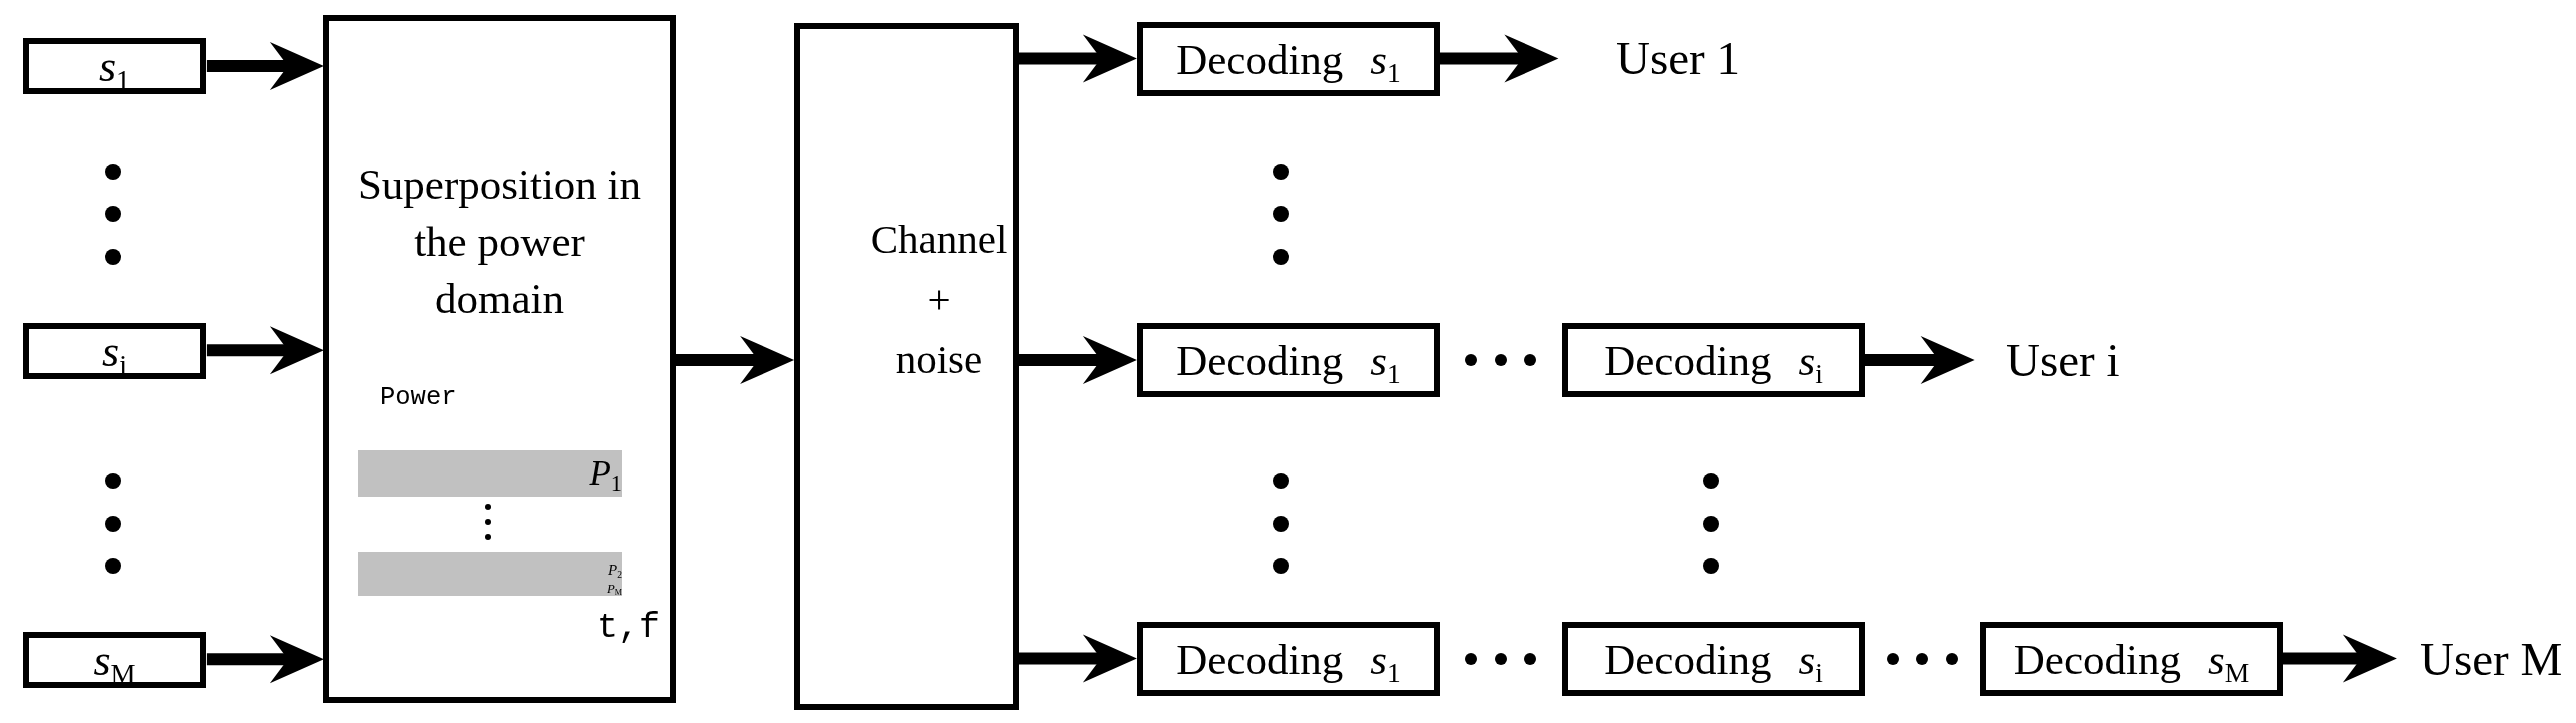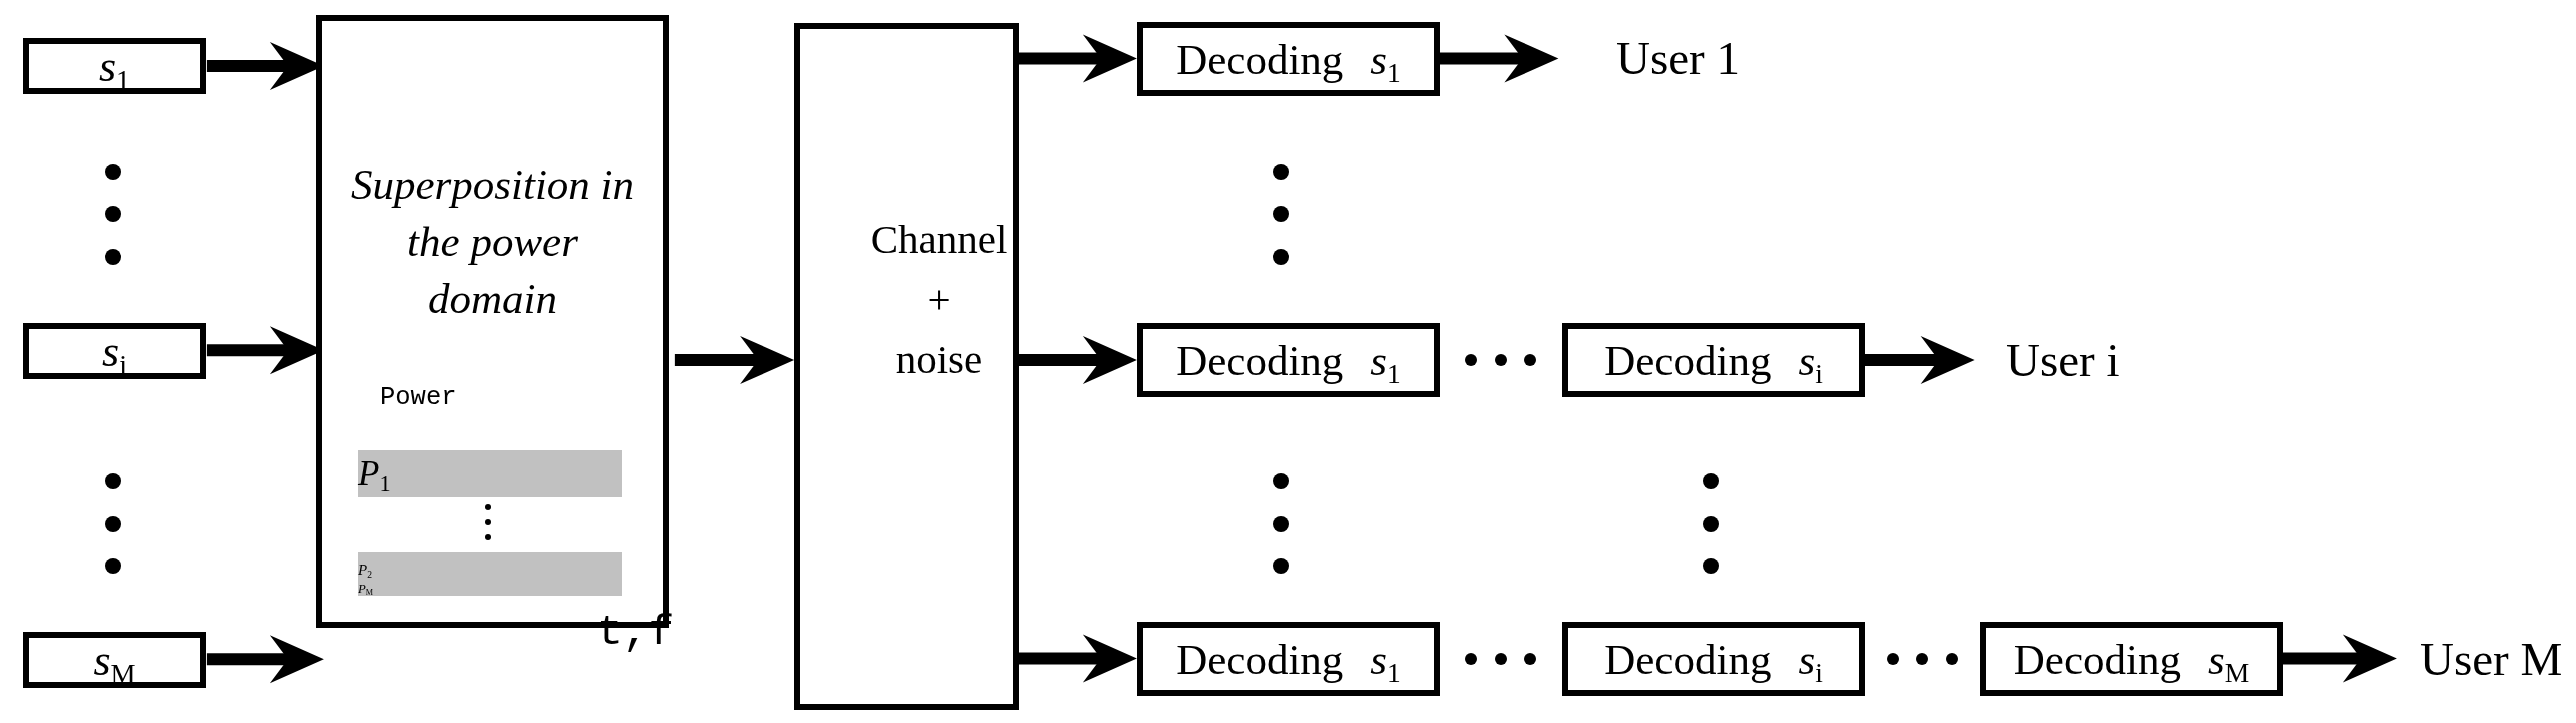--- a/index.html
+++ b/index.html
@@ -31,21 +31,21 @@
   .sym sub{font-size:64%;line-height:0;vertical-align:baseline;position:relative;top:0.30em;}
   .blocktitle{
     position:absolute;text-align:center;font-size:43px;line-height:57px;
   }
   .userlbl{
     position:absolute;font-size:47px;line-height:47px;white-space:nowrap;
   }
   
   .pbar{
     position:absolute;left:358px;width:264px;background:#c1c1c1;
-    display:flex;align-items:center;justify-content:flex-start;
+    display:flex;align-items:center;justify-content:flex-end;
   }
   .axislbl{position:absolute;white-space:nowrap;font-family:Liberation Mono, monospace;}
   
   .vdot,.hdot,.cdot{position:absolute;background:#000;border-radius:50%;}
   .vdot{width:15.8px;height:15.8px;}
   .hdot{width:12px;height:12px;}
   .cdot{width:6px;height:6px;}
   svg.layer{position:absolute;left:0;top:0;}
 </style>
 </head>
@@ -123,30 +123,30 @@
     <span class="vdot" style="left:105px;top:164px;"></span>
     <span class="vdot" style="left:105px;top:206px;"></span>
     <span class="vdot" style="left:105px;top:249px;"></span>
   </div>
   <div>
     <span class="vdot" style="left:105px;top:473px;"></span>
     <span class="vdot" style="left:105px;top:516px;"></span>
     <span class="vdot" style="left:105px;top:558px;"></span>
   </div>
 
-  <div class="bigblock" style="left:316px;top:15px;width:353px;height:613px;font-style:italic;">
+  <div class="bigblock" style="left:323px;top:15px;width:353px;height:688px;">
     <div class="blocktitle" style="left:3px;top:135px;width:335px;">
       <div>Superposition in</div>
       <div>the power</div>
       <div>domain</div>
     </div>
   </div>
 
   <div class="axislbl" style="left:380px;top:383px;font-size:25.5px;">Power</div>
-  <div class="axislbl" style="left:597px;top:608px;font-size:43px;">t,f</div>
+  <div class="axislbl" style="left:597px;top:608px;font-size:35px;">t,f</div>
 
   <div class="pbar" style="top:450px;height:47px;font-size:35px;">
     <span class="sym"><i>P</i><sub>1</sub></span>
   </div>
   <div>
     <span class="cdot" style="left:485px;top:504px;"></span>
     <span class="cdot" style="left:485px;top:519px;"></span>
     <span class="cdot" style="left:485px;top:534px;"></span>
   </div>
   <div class="pbar" style="top:552px;height:37px;font-size:15px;">

